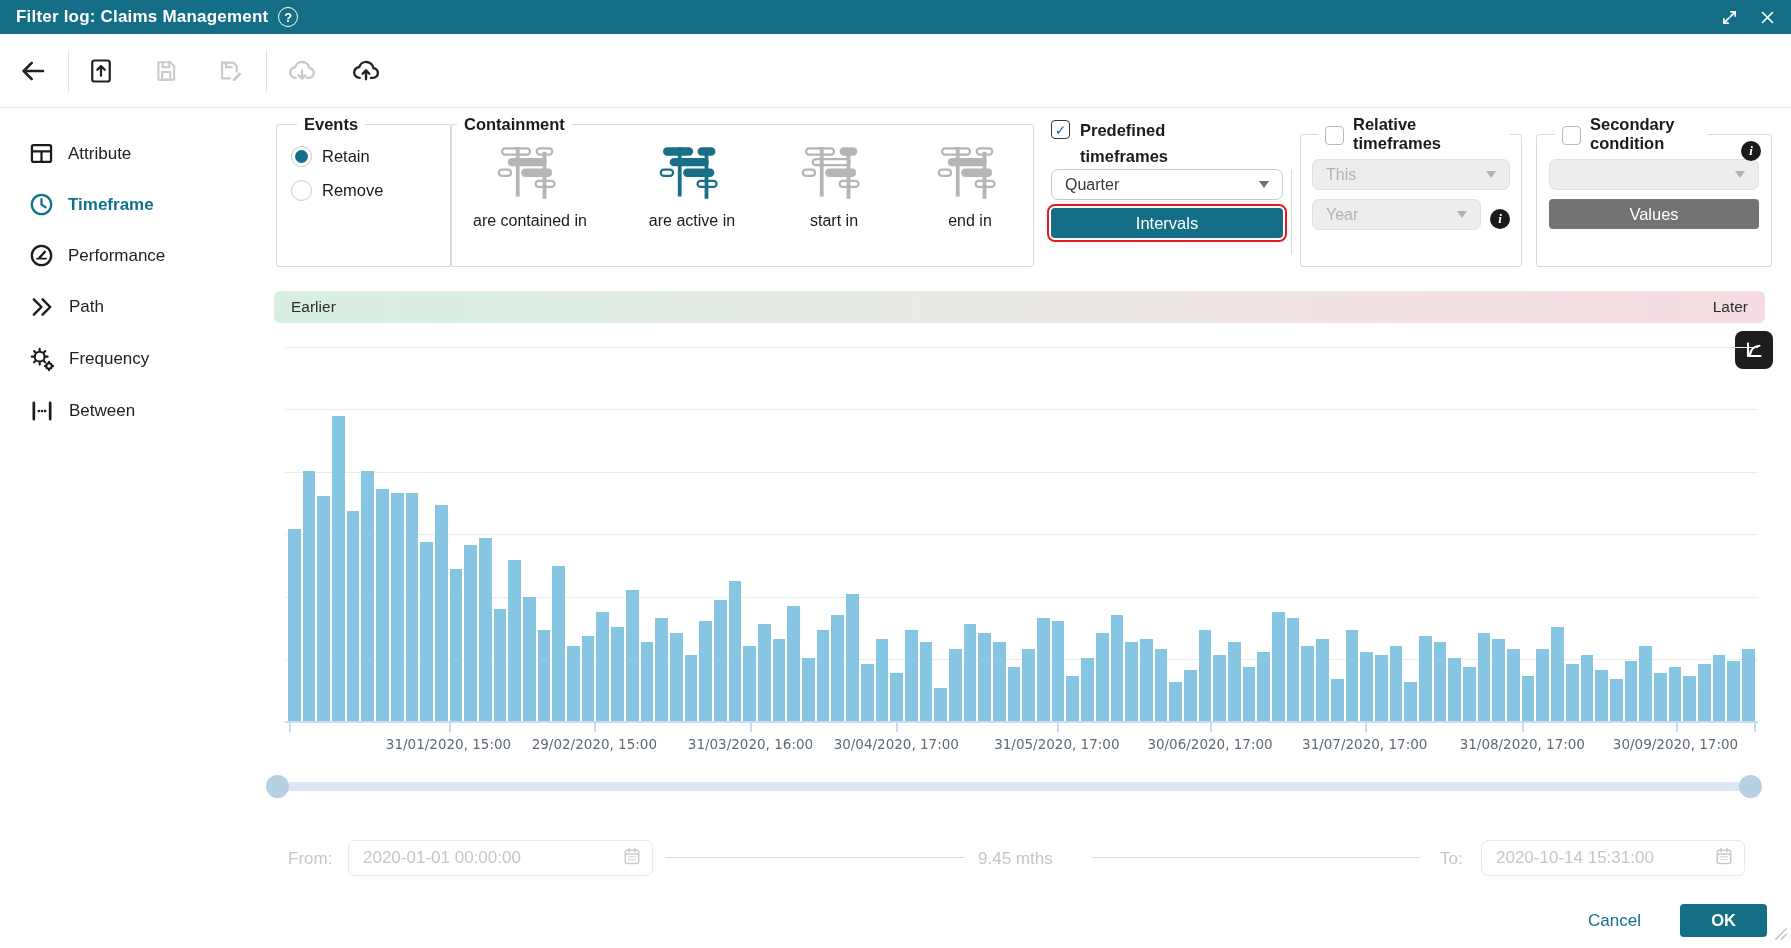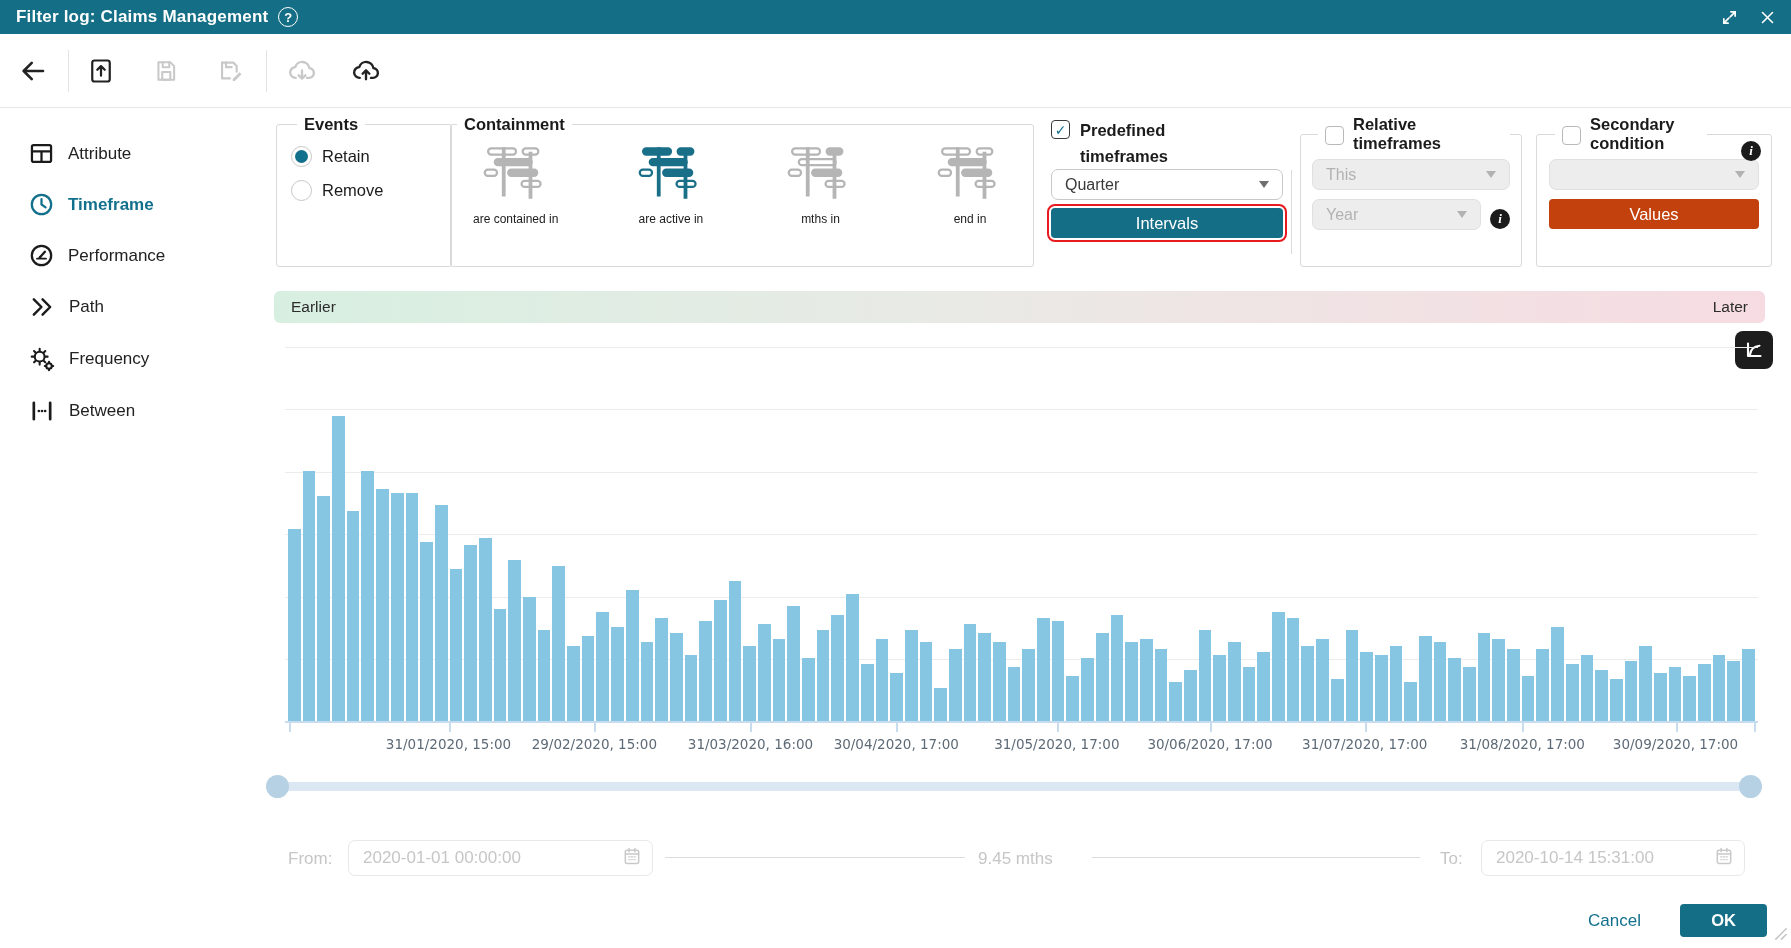--- a/index.html
+++ b/index.html
@@ -44,21 +44,21 @@
   .ev-box { left:276px; top:115px; width:176px; height:152px; padding:12px 0 0 14px; }
   .radio-row { display:flex; align-items:center; gap:10px; margin-bottom:13px; cursor:pointer; }
   .radio { width:21px; height:21px; border-radius:50%; border:1.6px solid #c7c7c7; background:#fff;
            display:flex; align-items:center; justify-content:center; }
   .radio.on::after { content:""; width:13px; height:13px; border-radius:50%; background:#13708C; }
   .radio-label { font-size:16.5px; color:#1b1b1b; }
 
   .cont-box { left:450px; top:115px; width:584px; height:152px; }
   .cont-opts { display:flex; justify-content:space-between; padding:10px 26px 0 22px; }
   .cont-opt { display:flex; flex-direction:column; align-items:center; gap:6px; cursor:pointer; }
-  .cont-opt .cont-label { font-size:12px; color:#1b1b1b; }
+  .cont-opt .cont-label { font-size:16px; color:#1b1b1b; }
   .g-gray  { color:#b5b5b5; }
   .g-teal  { color:#1A6F88; }
 
   .predef { position:absolute; left:1051px; top:118px; width:232px; }
   .chk-row { display:flex; align-items:flex-start; gap:10px; }
   .checkbox { width:19px; height:19px; border-radius:4px; border:1.6px solid #b9b9b9; background:#fff;
               display:flex; align-items:center; justify-content:center; flex:none; margin-top:2px;
               font-size:14px; font-weight:700; color:#13708C; }
   .checkbox.checked { border-color:#3a3a3a; }
   .chk-label { font-size:16.5px; font-weight:700; color:#1b1b1b; line-height:1.55; }
@@ -77,21 +77,21 @@
   .rel-box legend, .sec-box legend { display:flex; align-items:center; gap:9px; }
   .rel-box .sel { margin-bottom:9px; }
   .rel-row2 { display:flex; align-items:center; gap:9px; }
   .rel-row2 .sel { flex:1; }
   .info-dot { width:20px; height:20px; border-radius:50%; background:#1b1b1b; color:#fff; font-size:13px;
               font-weight:700; display:flex; align-items:center; justify-content:center; flex:none;
               font-family:"Liberation Serif",serif; font-style:italic; }
 
   .sec-box { left:1536px; top:115px; width:236px; height:152px; padding:6px 12px 0 12px; }
   .sec-info { position:absolute; right:10px; top:-12px; }
-  .btn-values { margin-top:9px; width:100%; height:30px; background:#c2410c; color:#fff; border:none;
+  .btn-values { margin-top:9px; width:100%; height:30px; background:#737373; color:#fff; border:none;
                 border-radius:4px; font-size:16.5px; font-weight:500; font-family:inherit;text-align:center; }
   .sec-box .sel { margin-top:0; }
 
   
   .banner { position:absolute; left:274px; top:291px; width:1491px; height:32px; border-radius:6px;
             background:linear-gradient(90deg,#d7efe1 0%,#e9eae5 45%,#f0e3e4 70%,#f6dce2 100%);
             display:flex; align-items:center; justify-content:space-between; padding:0 17px;
             font-size:15.5px; color:#2c2c2c; }
 
   
@@ -306,21 +306,21 @@
           <svg width="74" height="58" viewBox="0 0 64 52" fill="none" stroke="currentColor" stroke-width="2">
             <path d="M21 3v44M45 7v42" stroke-width="3.4"></path>
             <rect x="7" y="4" width="25" height="5.5" rx="2.7"></rect>
               <rect x="38" y="4" width="14" height="5.5" rx="2.7" fill="currentColor"></rect>
             <rect x="13" y="13.5" width="33" height="5.5" rx="2.7"></rect>
             <rect x="4" y="23" width="11" height="5.5" rx="2.7"></rect>
               <rect x="25" y="23" width="26" height="5.5" rx="2.7" fill="currentColor"></rect>
             <rect x="37" y="33" width="17" height="5.5" rx="2.7"></rect>
             </svg>
         </span>
-        <span class="cont-label">mths in</span>
+        <span class="cont-label">start in</span>
       </div>
       <div class="cont-opt g-gray">
         <span>
           <svg width="74" height="58" viewBox="0 0 64 52" fill="none" stroke="currentColor" stroke-width="2">
             <path d="M21 3v44M45 7v42" stroke-width="3.4"></path>
             <rect x="7" y="4" width="25" height="5.5" rx="2.7"></rect>
               <rect x="38" y="4" width="14" height="5.5" rx="2.7"></rect>
             <rect x="13" y="13.5" width="33" height="5.5" rx="2.7" fill="currentColor"></rect>
             <rect x="4" y="23" width="11" height="5.5" rx="2.7"></rect>
               <rect x="25" y="23" width="26" height="5.5" rx="2.7" fill="currentColor"></rect>

